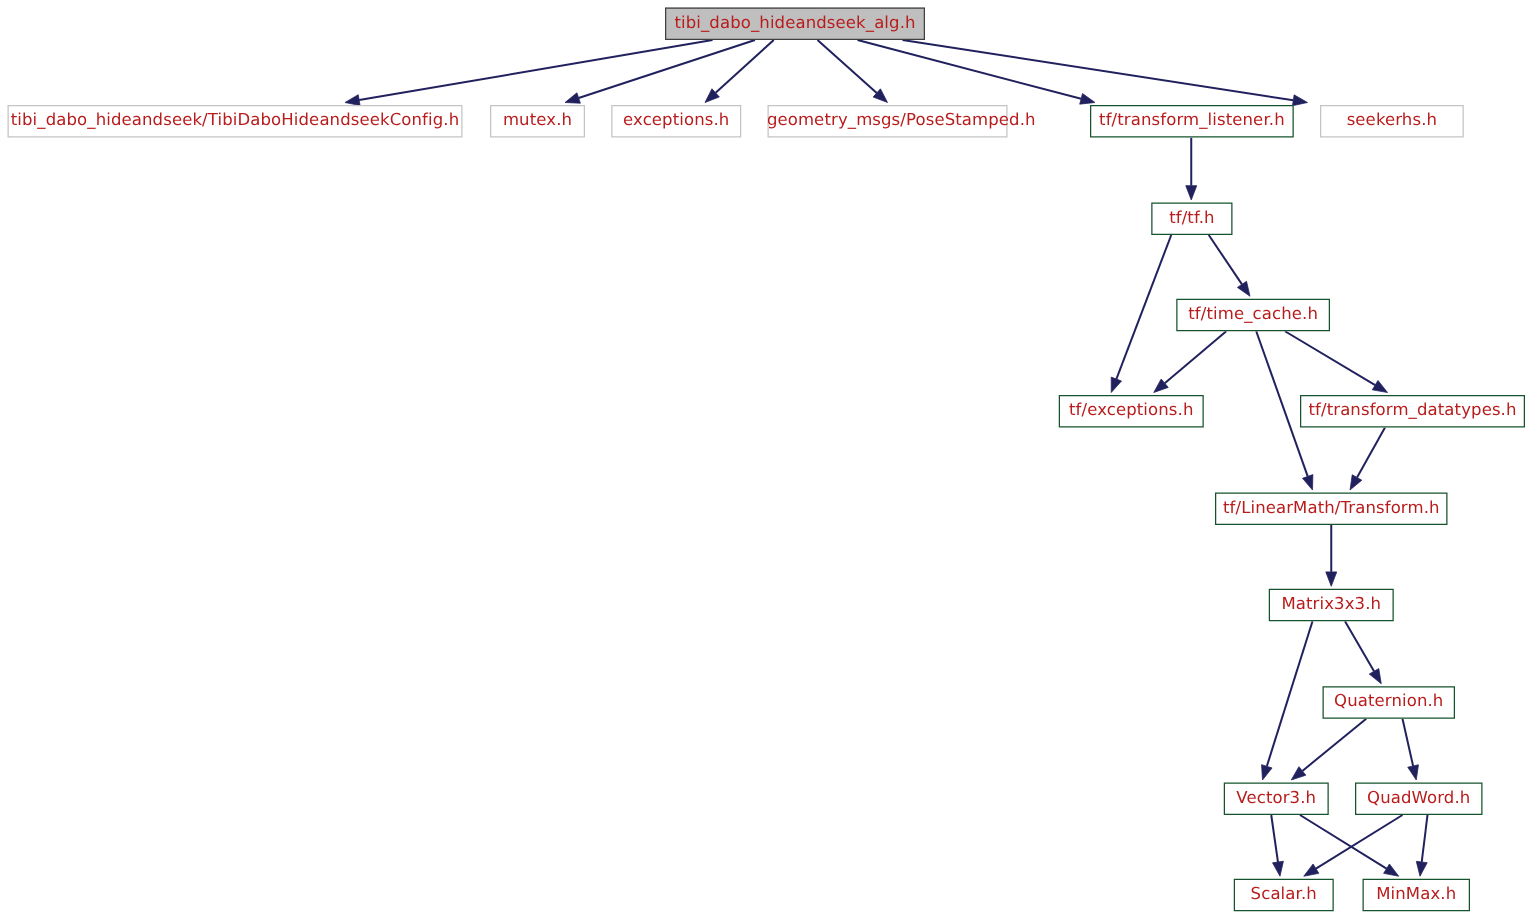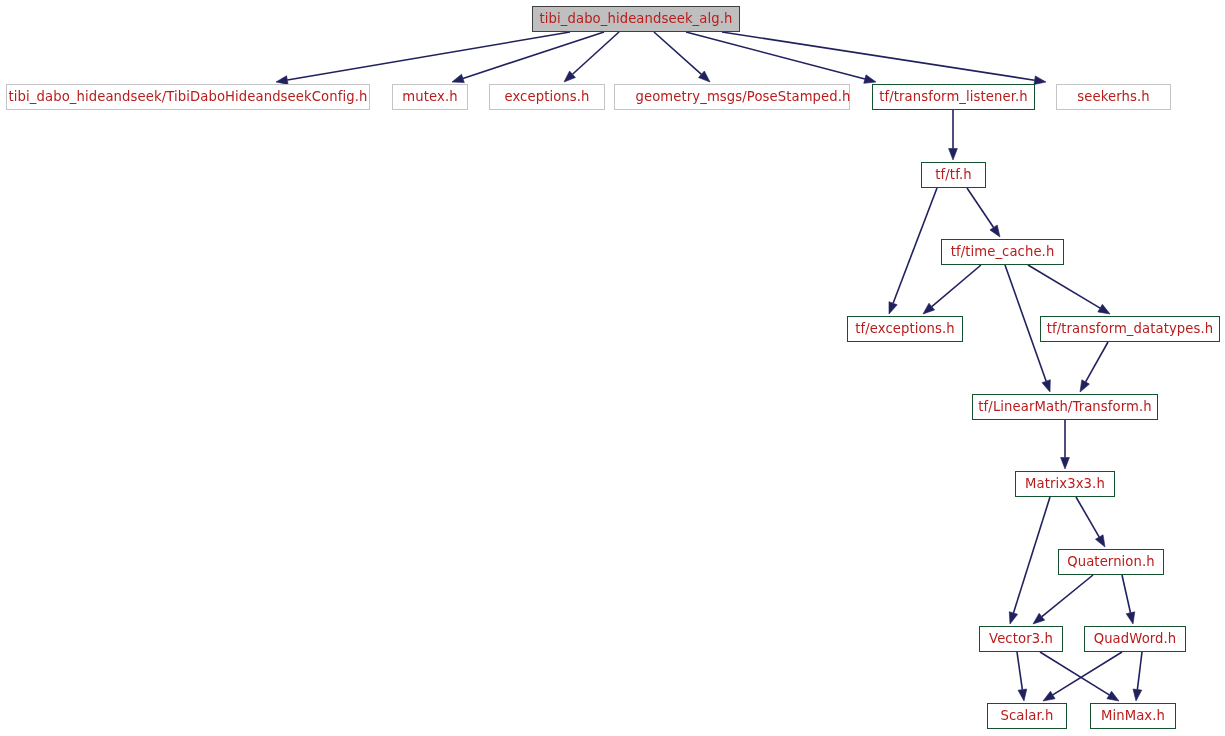--- a/index.html
+++ b/index.html
@@ -150,24 +150,24 @@
   <div id="node-layer">
       <div class="node dark root" style="left: 532px; top: 6px; width: 208px;">
         <span class="label">tibi_dabo_hideandseek_alg.h</span>
       </div>
       <div class="node" style="left: 6px; top: 84px; width: 364px; justify-content: center;">
         <span class="label">tibi_dabo_hideandseek/TibiDaboHideandseekConfig.h</span>
       </div>
       <div class="node" style="left: 392px; top: 84px; width: 76px;">
         <span class="label">mutex.h</span>
       </div>
-      <div class="node" style="left: 489px; top: 84px; width: 116px;">
+      <div class="node" style="left: 489px; top: 84px; width: 104px;">
         <span class="label">exceptions.h</span>
       </div>
-      <div class="node" style="left: 614px; top: 84px; width: 236px; padding-left: 22px;">
+      <div class="node" style="left: 614px; top: 84px; width: 192px; padding-left: 22px;">
         <span class="label">geometry_msgs/PoseStamped.h</span>
       </div>
       <div class="node dark" style="left: 872px; top: 84px; width: 163px;">
         <span class="label">tf/transform_listener.h</span>
       </div>
       <div class="node" style="left: 1056px; top: 84px; width: 115px;">
         <span class="label">seekerhs.h</span>
       </div>
       <div class="node dark" style="left: 921px; top: 162px; width: 65px;">
         <span class="label">tf/tf.h</span>

